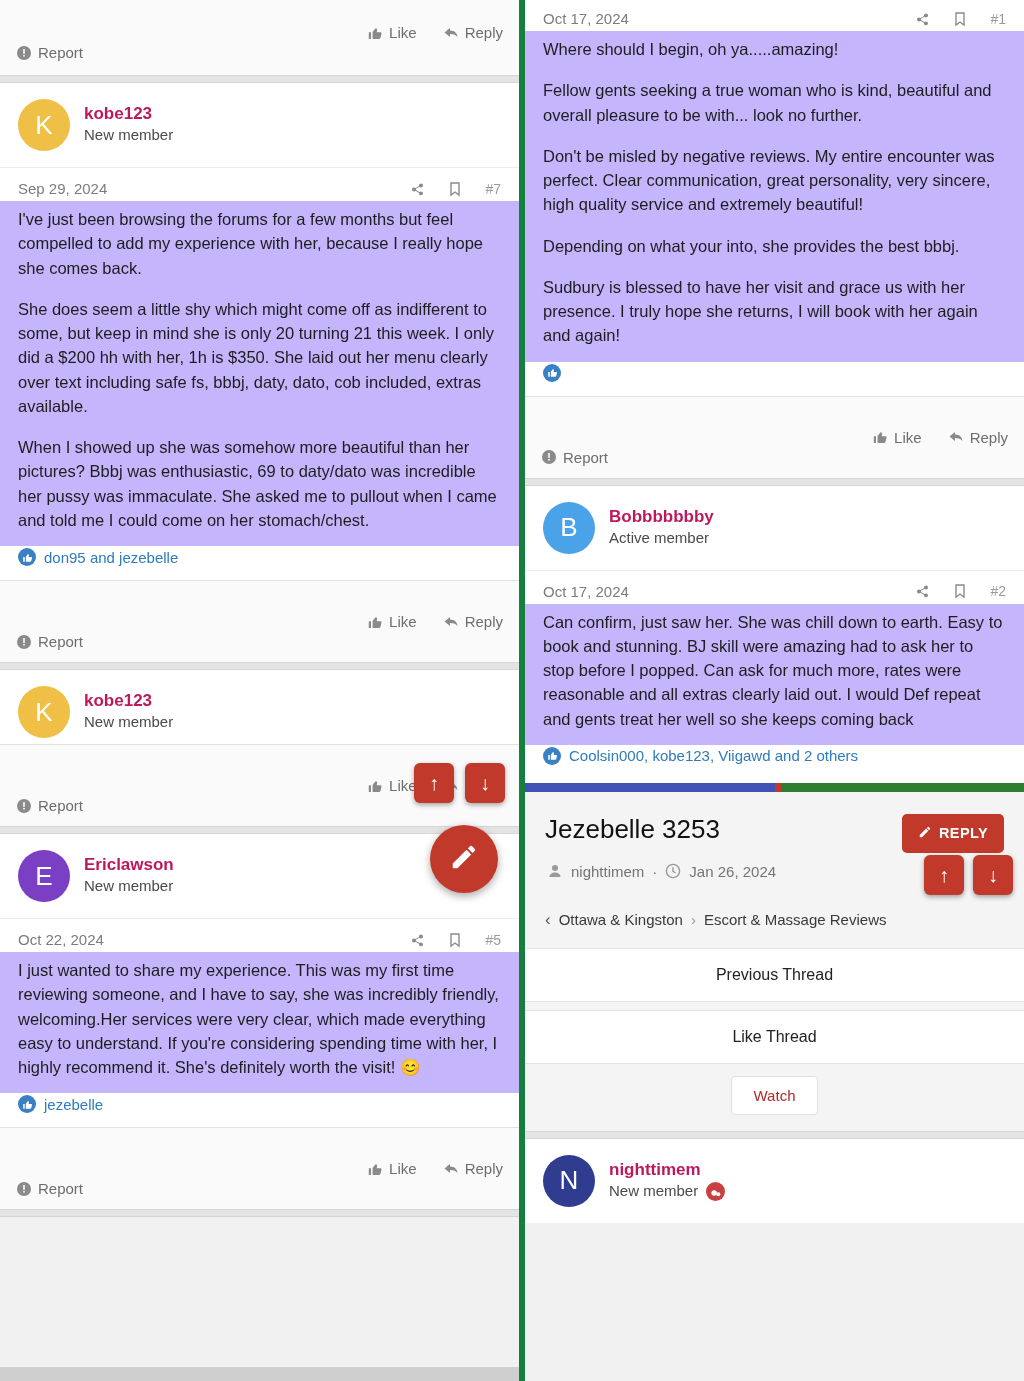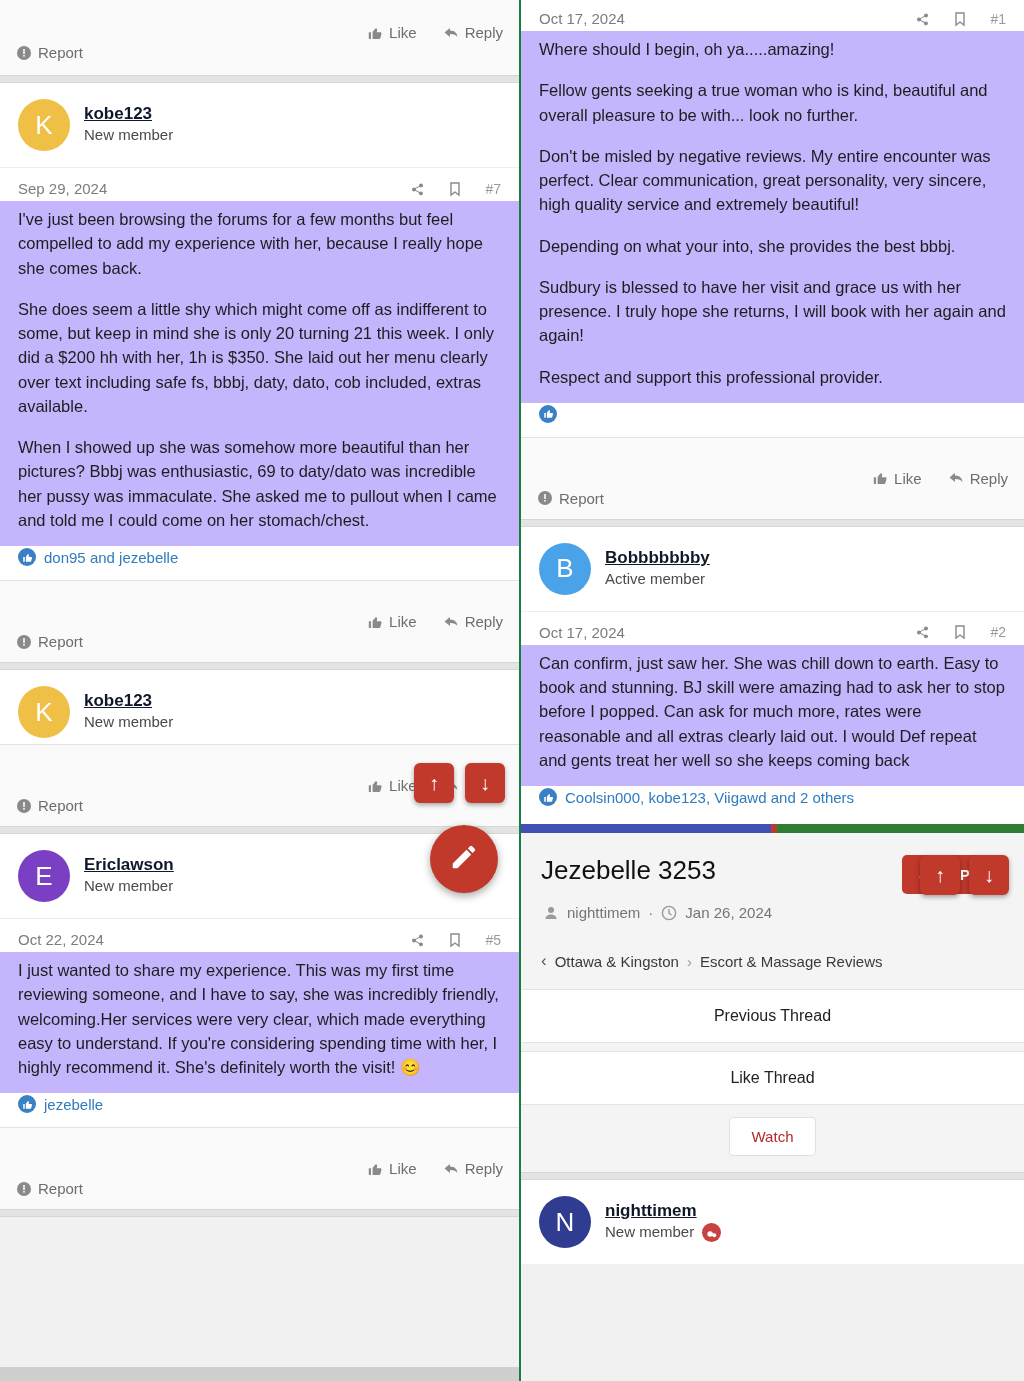--- a/index.html
+++ b/index.html
@@ -20,21 +20,21 @@
     position: relative;
     width: 519px; height: 1381px;
     background: #f1f1f1;
     overflow: hidden;
   }
   .col-right {
     position: relative;
     width: 505px; height: 1381px;
     background: #f1f1f1;
     overflow: hidden;
-    border-left: 2px solid #15803d;
+    border-left: 6px solid #15803d;
   }
   .gutter {
     position: absolute; top: 0; left: 519px;
     width: 6px; height: 1381px;
     background: #c9c9c9;
   }
   
   .post { background: #ffffff; }
   .post-sep { height: 8px; background: #e4e4e4; border-top: 1px solid #d6d6d6; border-bottom: 1px solid #d6d6d6; }
   .actionbar {
@@ -56,21 +56,21 @@
     padding: 16px 18px;
     background: #fff;
     border-bottom: 1px solid #ececec;
   }
   .avatar {
     width: 52px; height: 52px; border-radius: 50%;
     color: #fff; font-size: 26px; font-weight: 400;
     display: flex; align-items: center; justify-content: center;
     flex: none;
   }
-  .uname { color: #0f172a; font-size: 17px; font-weight: 700; line-height: 1.25; text-decoration: underline; }
+  .uname { color: #be185d; font-size: 17px; font-weight: 700; line-height: 1.25; }
   .urank { color: #4a4a4a; font-size: 15px; line-height: 1.5; }
   .urankrow { display:flex; align-items:center; gap:8px; }
   .rankbadge {
     width: 19px; height: 19px; border-radius: 50%;
     background: #c94040; color: #fff; font-size: 11px;
     display: inline-flex; align-items: center; justify-content: center;
   }
 
   .metarow {
     display: flex; align-items: center; justify-content: space-between;
@@ -404,21 +404,20 @@
             </span>
           <span class="pnum">#1</span>
         </span>
       </div>
       <div class="body">
         <p>Where should I begin, oh ya.....amazing!</p>
         <p>Fellow gents seeking a true woman who is kind, beautiful and overall pleasure to be with... look no further.</p>
         <p>Don't be misled by negative reviews. My entire encounter was perfect. Clear communication, great personality, very sincere, high quality service and extremely beautiful!</p>
         <p>Depending on what your into, she provides the best bbbj.</p>
         <p>Sudbury is blessed to have her visit and grace us with her presence. I truly hope she returns, I will book with her again and again!</p>
-        <p>Respect and support this professional provider.</p>
       </div>
       <div class="likesrow">
         <span class="thumb">
             <svg viewBox="0 0 16 16">
               <path d="M6 14h6.2c.6 0 1.1-.4 1.2-.9l1.1-4.4c.2-.8-.4-1.5-1.2-1.5H9.7l.5-2.4c.1-.6-.2-1.2-.8-1.4-.5-.2-1 0-1.3.4L5.6 7v7H6zM1.8 7.2h2.2V14H1.8z"></path>
             </svg>
           </span>
       </div>
       <div class="actionbar">
         <div class="left">

